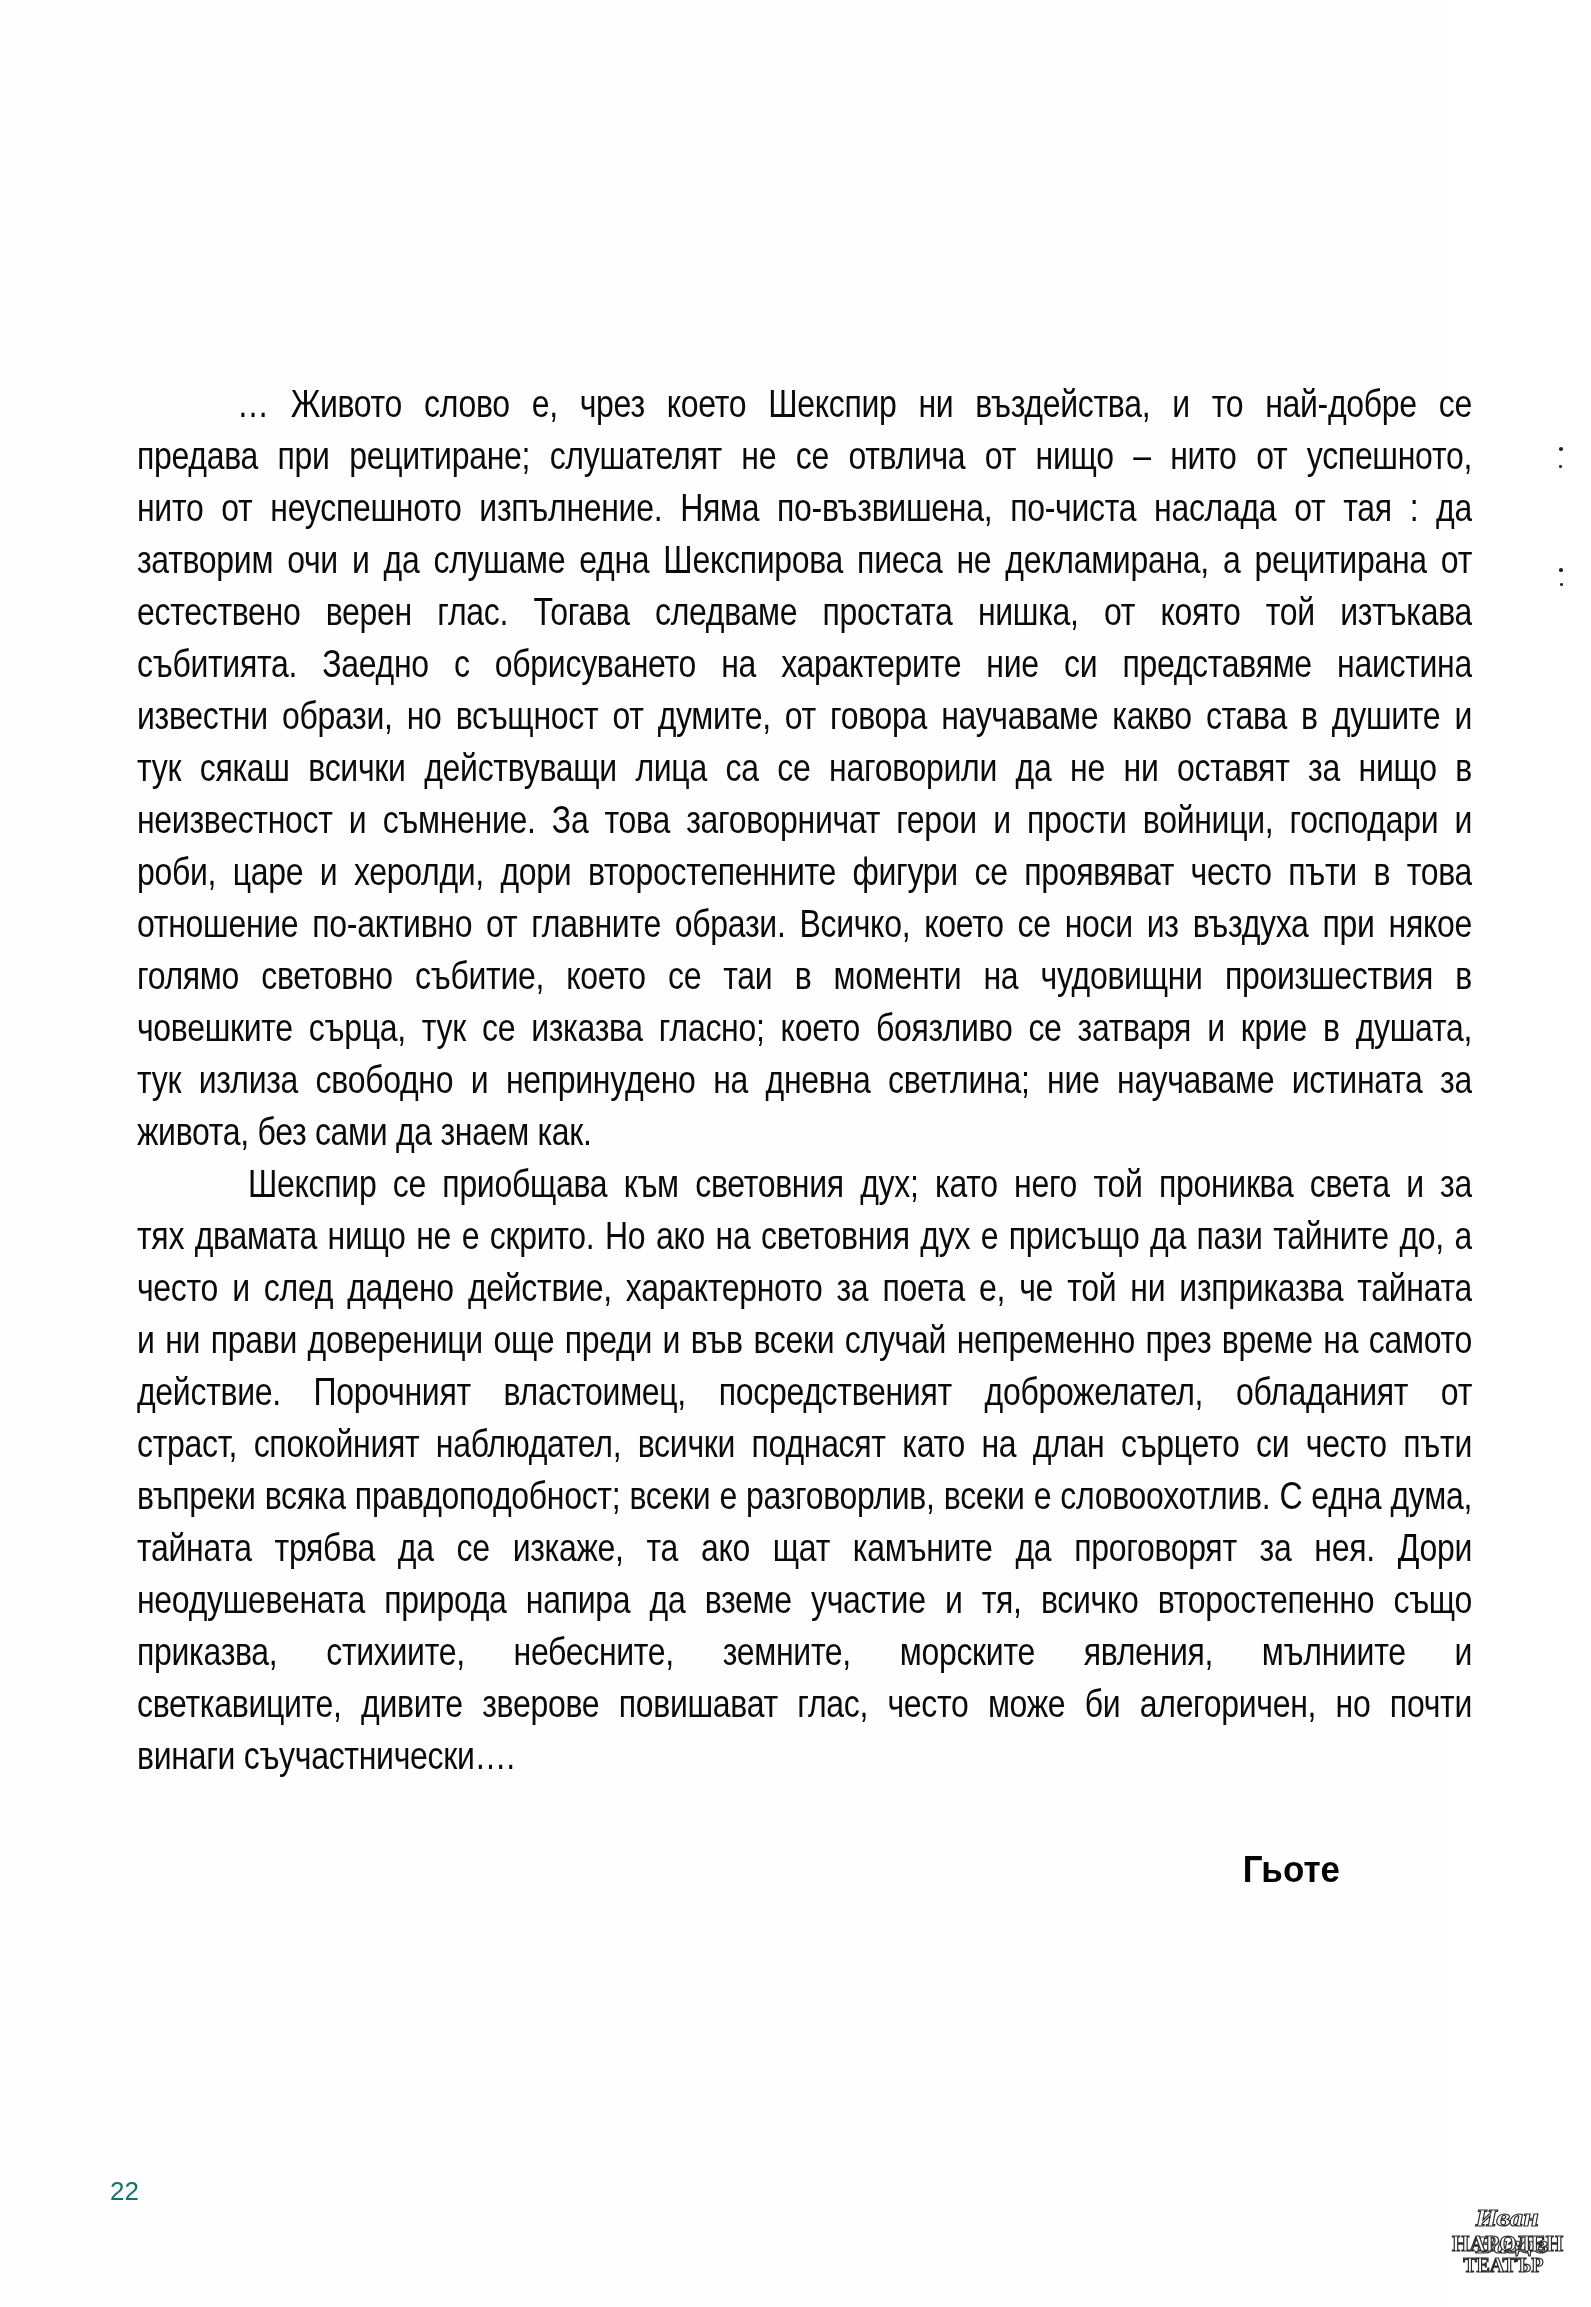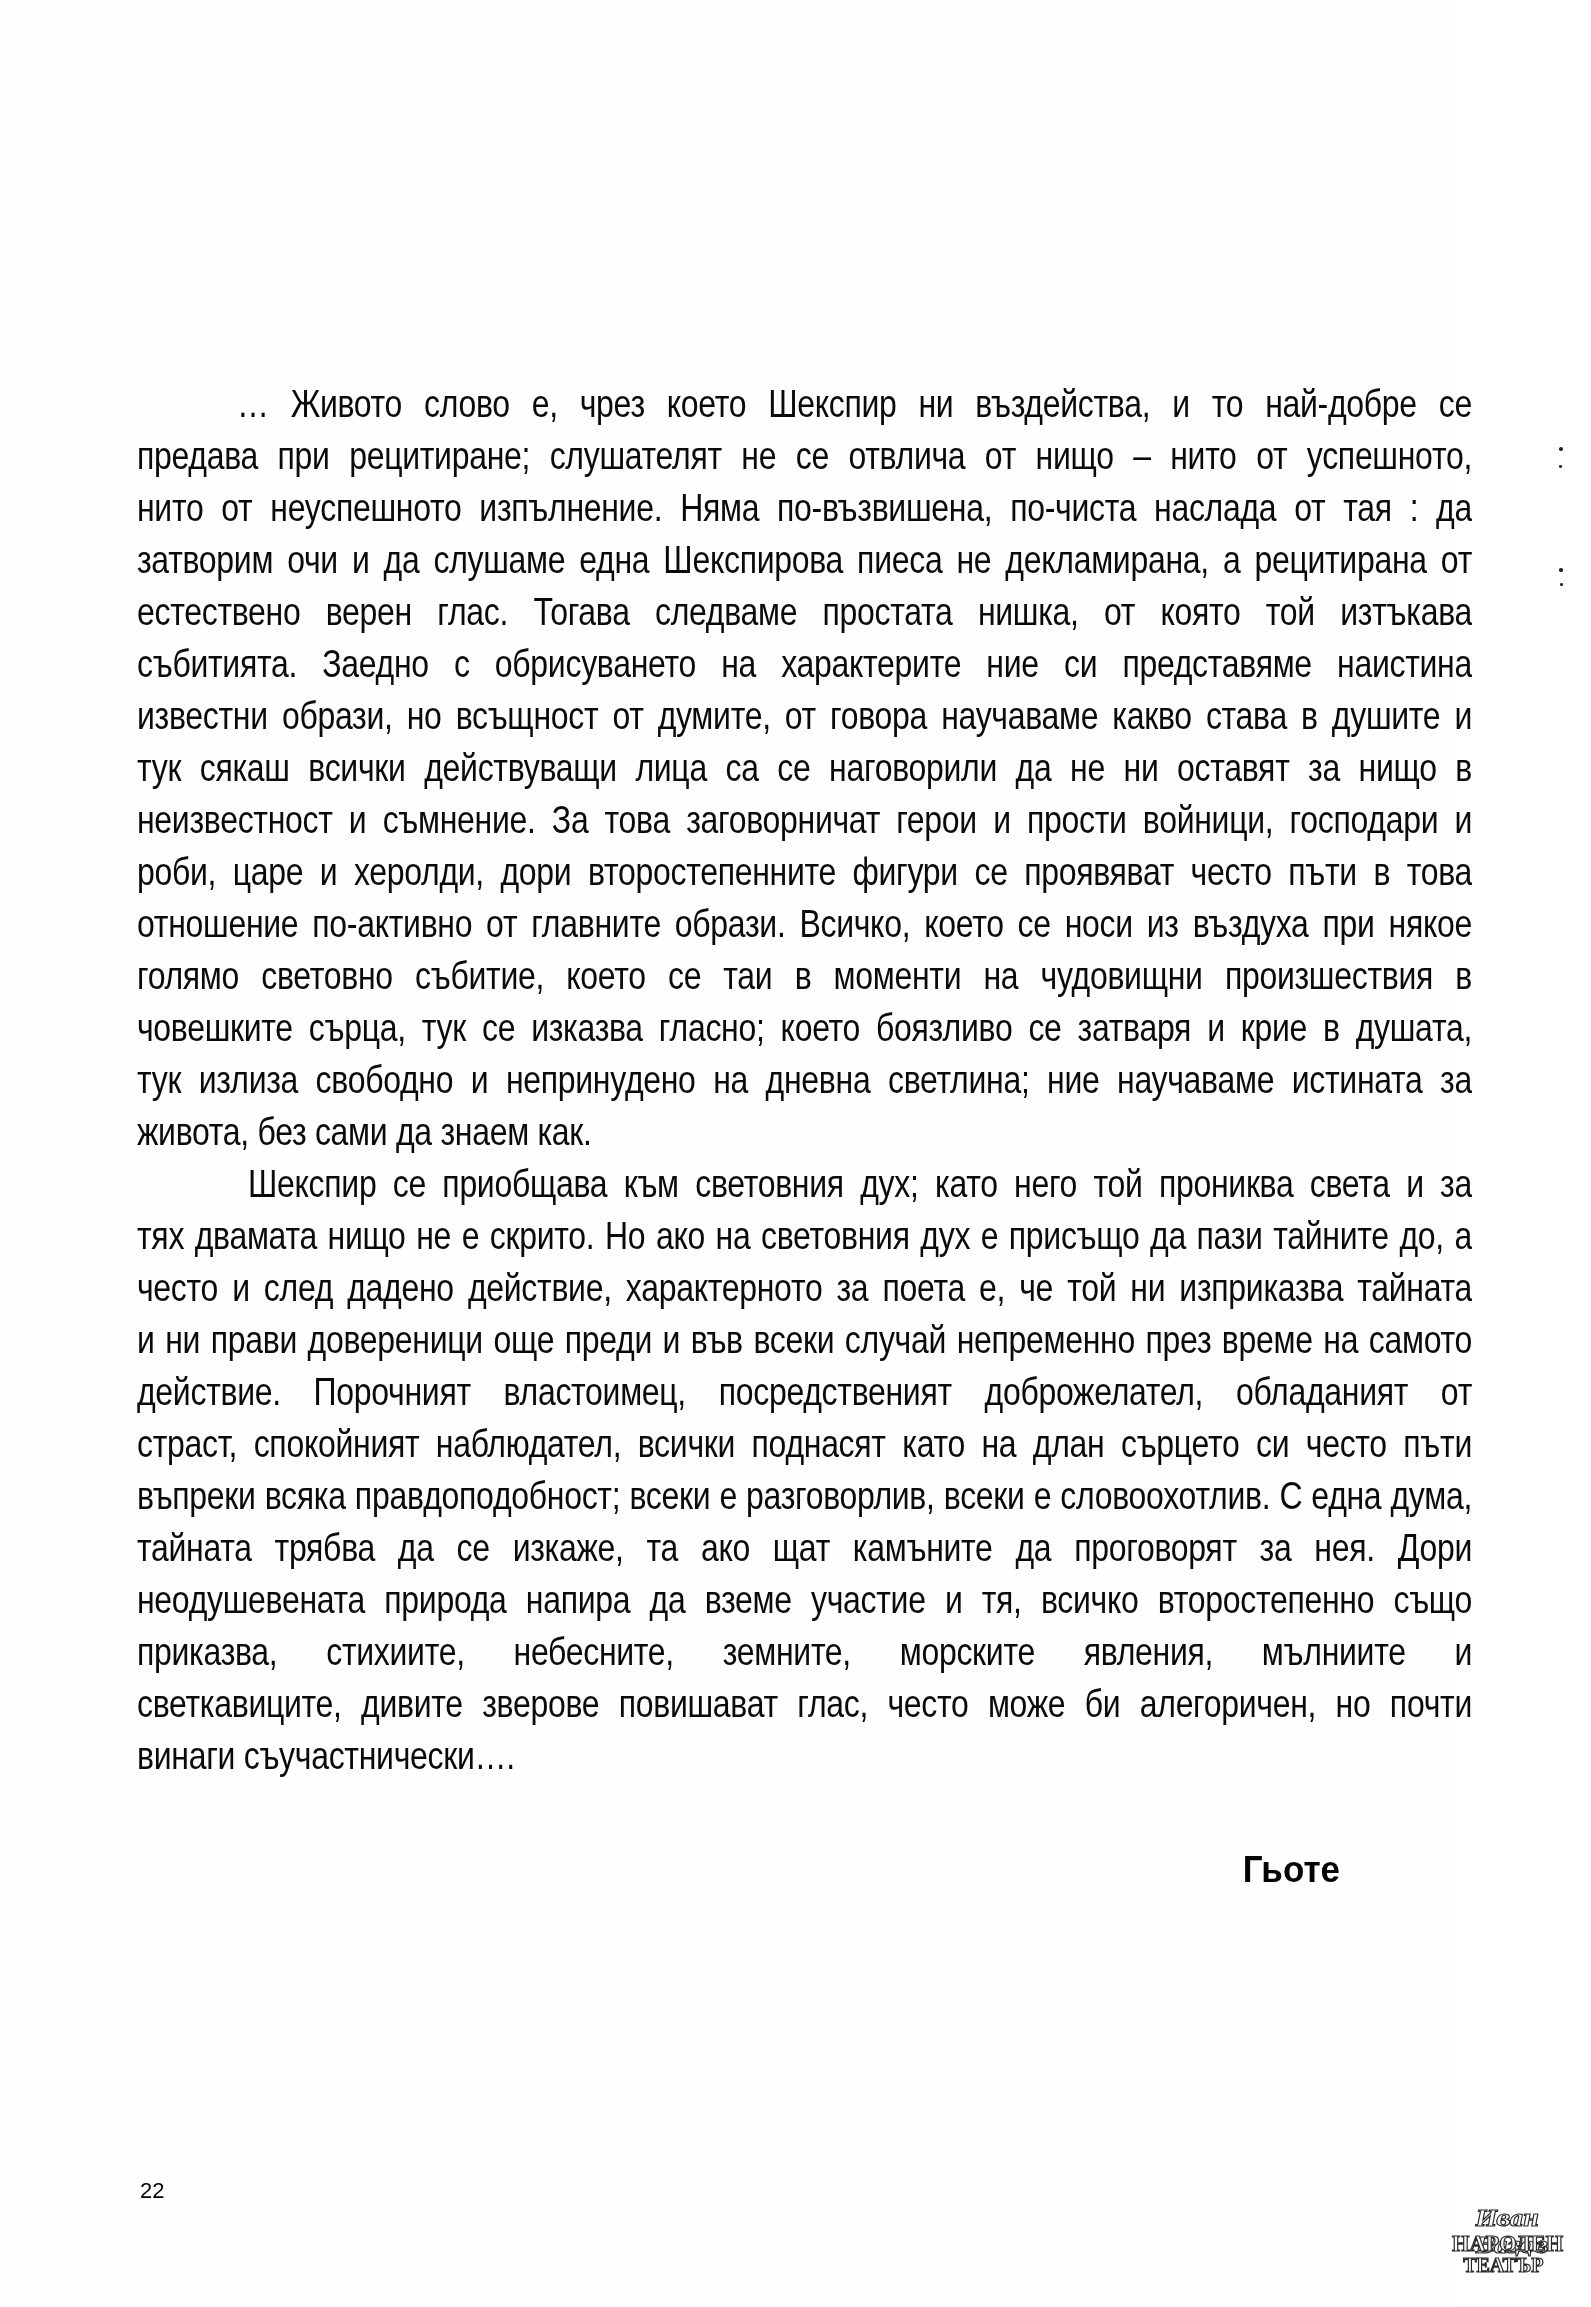--- a/index.html
+++ b/index.html
@@ -38,26 +38,26 @@
     font-family: "Liberation Sans", sans-serif;
     font-weight: bold;
     font-size: 35px;
     line-height: 44px;
     color: #050505;
     transform: scaleY(1.05);
   }
 
   .page-number {
     position: absolute;
-    left: 140px;
+    left: 110px;
     top: 2176px;
     font-family: "Liberation Sans", sans-serif;
-    font-size: 22px;
+    font-size: 26px;
     line-height: 30px;
-    color: #000000;
+    color: #0f766e;
   }
 
   .speck { position: absolute; background: #222; border-radius: 50%; }
 
   .logo {
     position: absolute;
     left: 1452px;
     top: 2205px;
     width: 112px;
     height: 75px;

